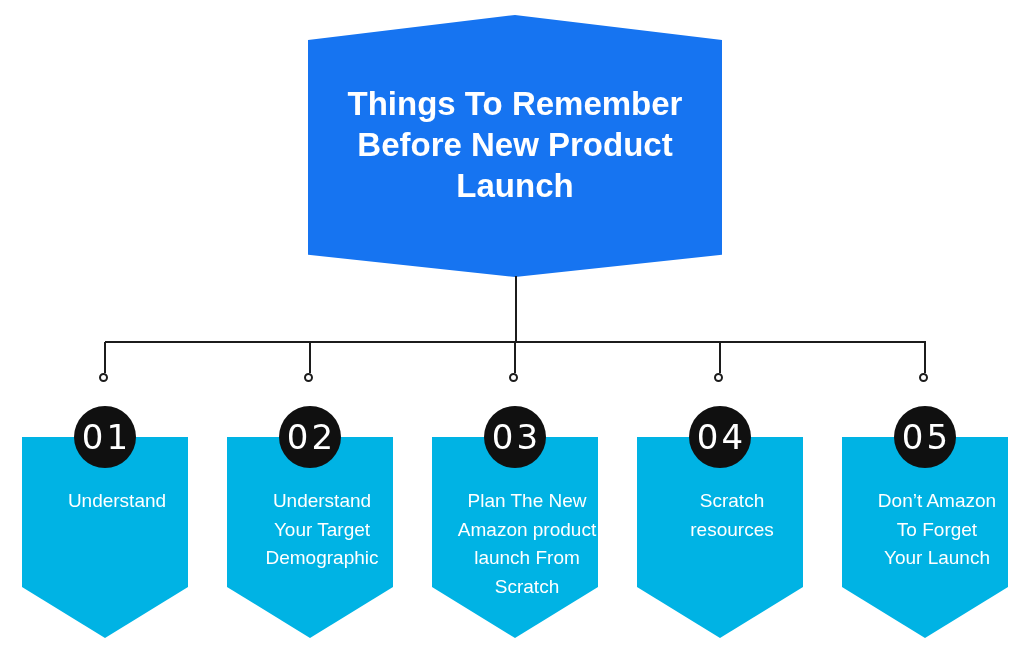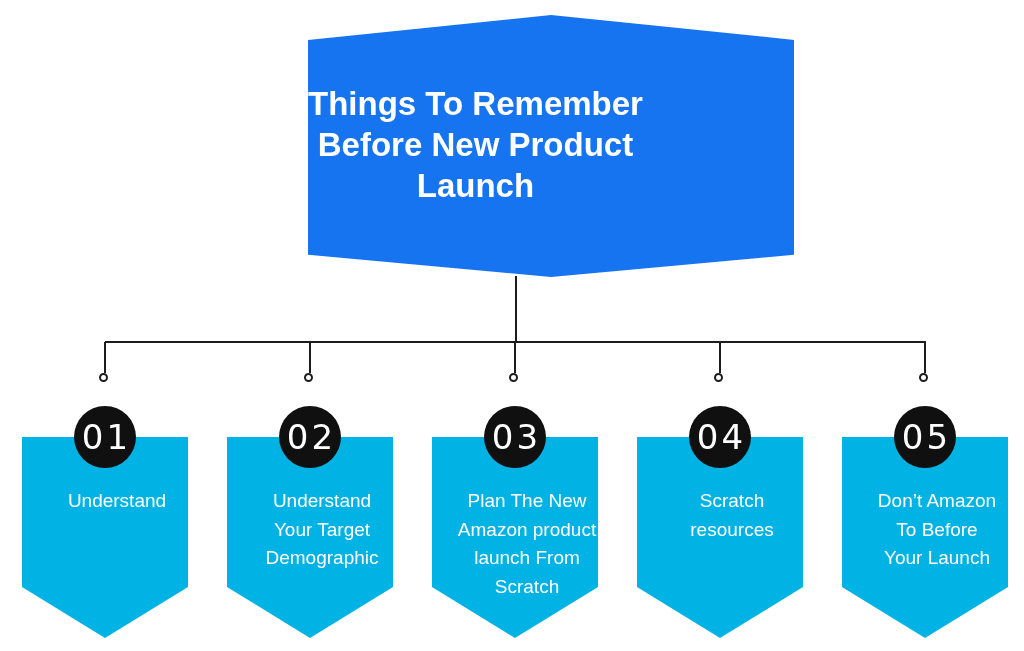--- a/index.html
+++ b/index.html
@@ -9,24 +9,24 @@
     --line-black:#1c1c1c;
     --text-white:#ffffff;
   }
   *{margin:0;padding:0;box-sizing:border-box;}
   html,body{width:1024px;height:651px;background:#ffffff;overflow:hidden;
     font-family:"Liberation Sans", sans-serif;}
   .canvas{position:relative;width:1024px;height:651px;background:#ffffff;}
 
   
   .header-shape{
-    position:absolute;left:308px;top:15px;width:486px;height:262px;
+    position:absolute;left:308px;top:15px;width:414px;height:262px;
     background:var(--header-blue);
     clip-path:polygon(50% 0%,100% 9.5%,100% 91.5%,50% 100%,0% 91.5%,0% 9.5%);
-    display:flex;align-items:center;
+    display:flex;align-items:center;justify-content:center;
   }
   .header-title{
     color:var(--text-white);font-weight:700;font-size:33px;line-height:41px;
     text-align:center;margin-top:-4px;
   }
   .header-title span{display:block;}
 
   
   .stem{
     position:absolute;left:515px;top:276px;width:2px;height:66px;
@@ -147,19 +147,19 @@
 
     <div class="item">
       <div class="drop-line"></div>
       <div class="drop-ring"></div>
       <div class="num-circle">
         <span>05</span>
       </div>
       <div class="banner"></div>
       <div class="banner-text">
           <div>Don’t Amazon</div>
-          <div>To Before</div>
+          <div>To Forget</div>
           <div>Your Launch</div>
         </div>
     </div>
   </div>
 
 </div>
 
 </body></html>

